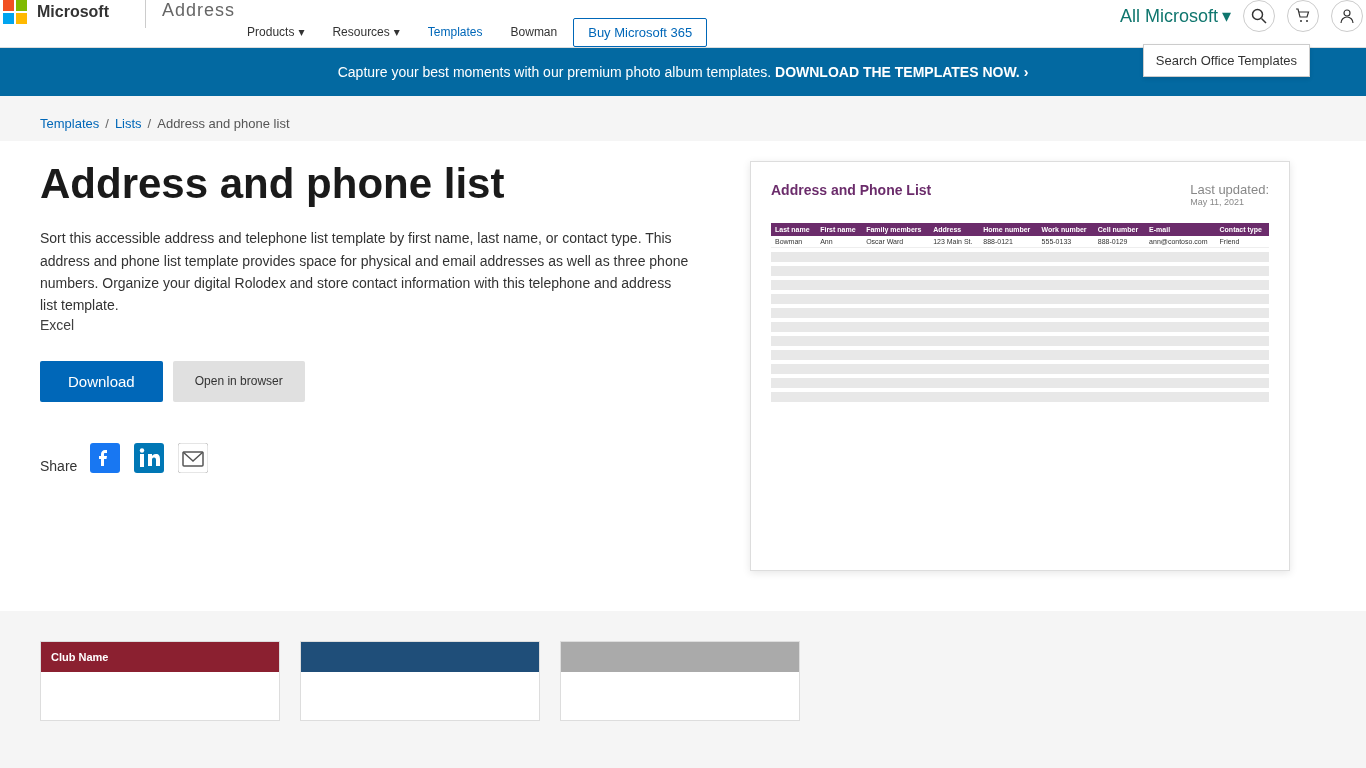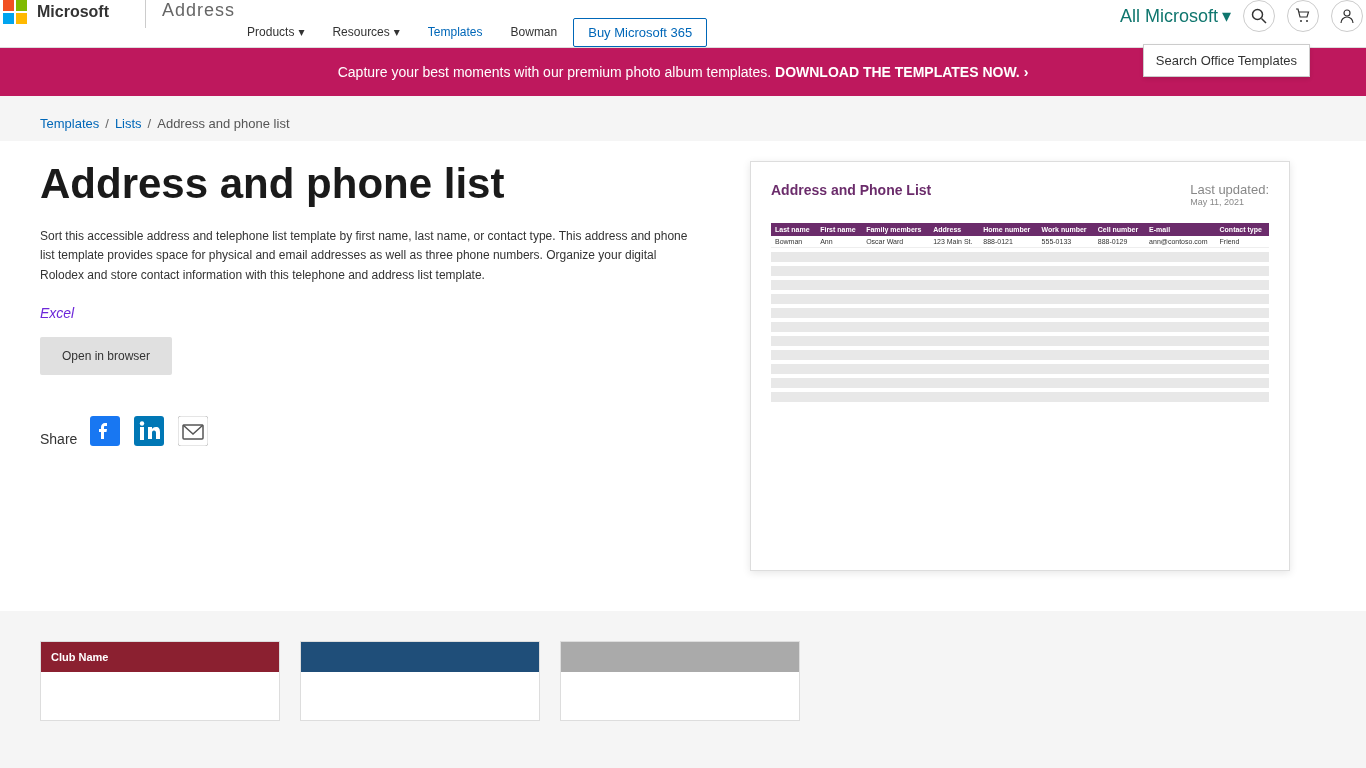--- a/index.html
+++ b/index.html
@@ -98,21 +98,21 @@
       padding: 8px 12px;
       z-index: 100;
       font-size: 13px;
       color: #333;
       white-space: nowrap;
       box-shadow: 0 2px 4px rgba(0,0,0,0.1);
     }
 
     
     .promo-banner {
-      background: #be185d;
+      background: #0369a1;
       color: #fff;
       text-align: center;
       padding: 16px 20px;
       font-size: 14px;
     }
     .promo-banner a {
       color: #fff;
       font-weight: 600;
       text-decoration: none;
     }
@@ -148,31 +148,30 @@
 
     .template-title {
       font-size: 42px;
       font-weight: 700;
       color: #1a1a1a;
       margin-bottom: 20px;
       line-height: 1.1;
     }
 
     .template-desc {
-      font-size: 12px;
+      font-size: 14px;
       line-height: 1.6;
       color: #333;
-      margin-bottom: 20px;
+      margin-bottom: 0;
     }
 
     .template-type {
       font-size: 14px;
-      color: #6d28d9;
-      margin-bottom: 16px;
-      font-style: italic;
+      color: #404040;
+      margin-bottom: 28px;
     }
 
     .action-buttons {
       display: flex;
       gap: 10px;
       margin-bottom: 40px;
     }
 
     .btn-download {
       background: #0067b8;
@@ -398,20 +397,21 @@
 </div>
 
 <div class="main-content">
 
   <div class="content-left">
     <h1 class="template-title">Address and phone list</h1>
     <p class="template-desc">Sort this accessible address and telephone list template by first name, last name, or contact type. This address and phone list template provides space for physical and email addresses as well as three phone numbers. Organize your digital Rolodex and store contact information with this telephone and address list template.</p>
     <p class="template-type">Excel</p>
 
     <div class="action-buttons">
+      <button class="btn-download">Download</button>
       <button class="btn-browser">Open in browser</button>
     </div>
 
     <div class="share-section">
       <span class="share-label">Share</span>
 
       <div class="share-icon">
         <svg width="30" height="30" viewBox="0 0 30 30">
           <rect width="30" height="30" fill="#1877f2" rx="3"></rect>
           <path d="M17 10h-2c-.6 0-1 .4-1 1v2h3l-.5 3H14v7h-3v-7h-2v-3h2v-2c0-2.2 1.8-4 4-4h2v3z" fill="#fff"></path>

